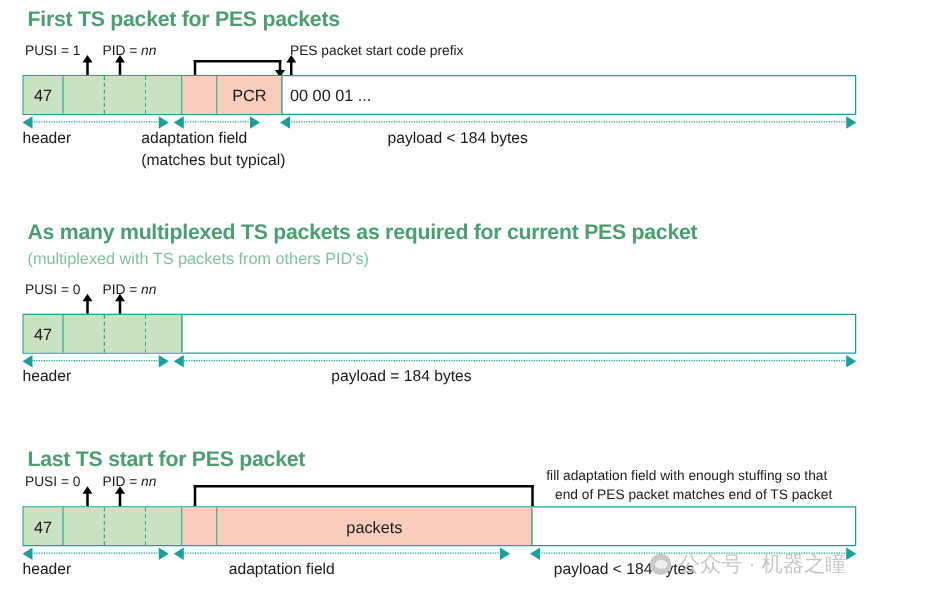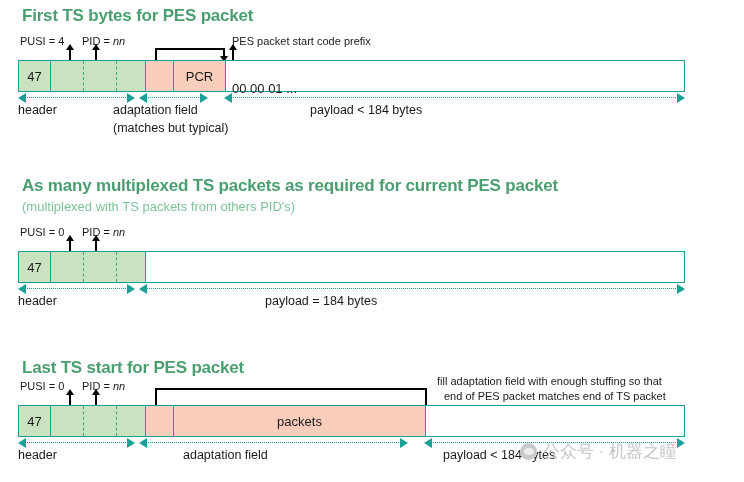--- a/index.html
+++ b/index.html
@@ -63,23 +63,23 @@
   .wm .wmbadge{width:17px;height:17px;border-radius:50%;background:#c9c9c9;
      display:inline-block;position:relative;}
   .wm .wmbadge::before{content:"";position:absolute;left:3.5px;top:5px;
      width:10px;height:7px;border-radius:50%;background:#efefef;}
 </style>
 </head>
 <body>
 
 <div class="section" style="top:0;">
 
-  <div class="title" style="left:22px;top:6px;">First TS bytes for PES packet</div>
-
-  <div class="clabel" style="left:20px;top:35px;">PUSI = 4</div>
+  <div class="title" style="left:22px;top:6px;">First TS packet for PES packets</div>
+
+  <div class="clabel" style="left:20px;top:35px;">PUSI = 1</div>
   <div class="clabel" style="left:82px;top:35px;">
     <span>PID = </span><i>nn</i>
   </div>
   <div class="clabel" style="left:232px;top:35px;">PES packet start code prefix</div>
 
   <div class="uparrow" style="left:66px;top:44px;"></div>
   <div class="lolli" style="left:69px;top:49px;height:22px;"></div>
   <div class="dot" style="left:65.5px;top:68px;"></div>
 
   <div class="uparrow" style="left:92px;top:44px;"></div>
@@ -95,21 +95,21 @@
   <div class="uparrow" style="left:229px;top:44px;"></div>
   <div class="lolli" style="left:232px;top:49px;height:14px;"></div>
 
   <div class="bar" style="left:18px;top:60px;width:667px;">
     <div class="cell green" style="left:0;width:32px;">47</div>
     <div class="cell green dashdiv" style="left:32px;width:33px;"></div>
     <div class="cell green dashdiv" style="left:65px;width:33px;"></div>
     <div class="cell green" style="left:98px;width:29px;"></div>
     <div class="cell pink" style="left:127px;width:28px;"></div>
     <div class="cell pink" style="left:155px;width:52px;">PCR</div>
-    <div class="cell plain lpad nb" style="left:207px;width:457px;margin-top:12px;">00 00 01 ...</div>
+    <div class="cell plain lpad nb" style="left:207px;width:457px;">00 00 01 ...</div>
   </div>
 
   <div class="dim" style="left:22px;top:97px;width:108px;"></div>
   <div class="ar-l" style="left:18px;top:93px;"></div>
   <div class="ar-r" style="left:127px;top:93px;"></div>
 
   <div class="dim" style="left:143px;top:97px;width:60px;"></div>
   <div class="ar-l" style="left:139px;top:93px;"></div>
   <div class="ar-r" style="left:200px;top:93px;"></div>
 

